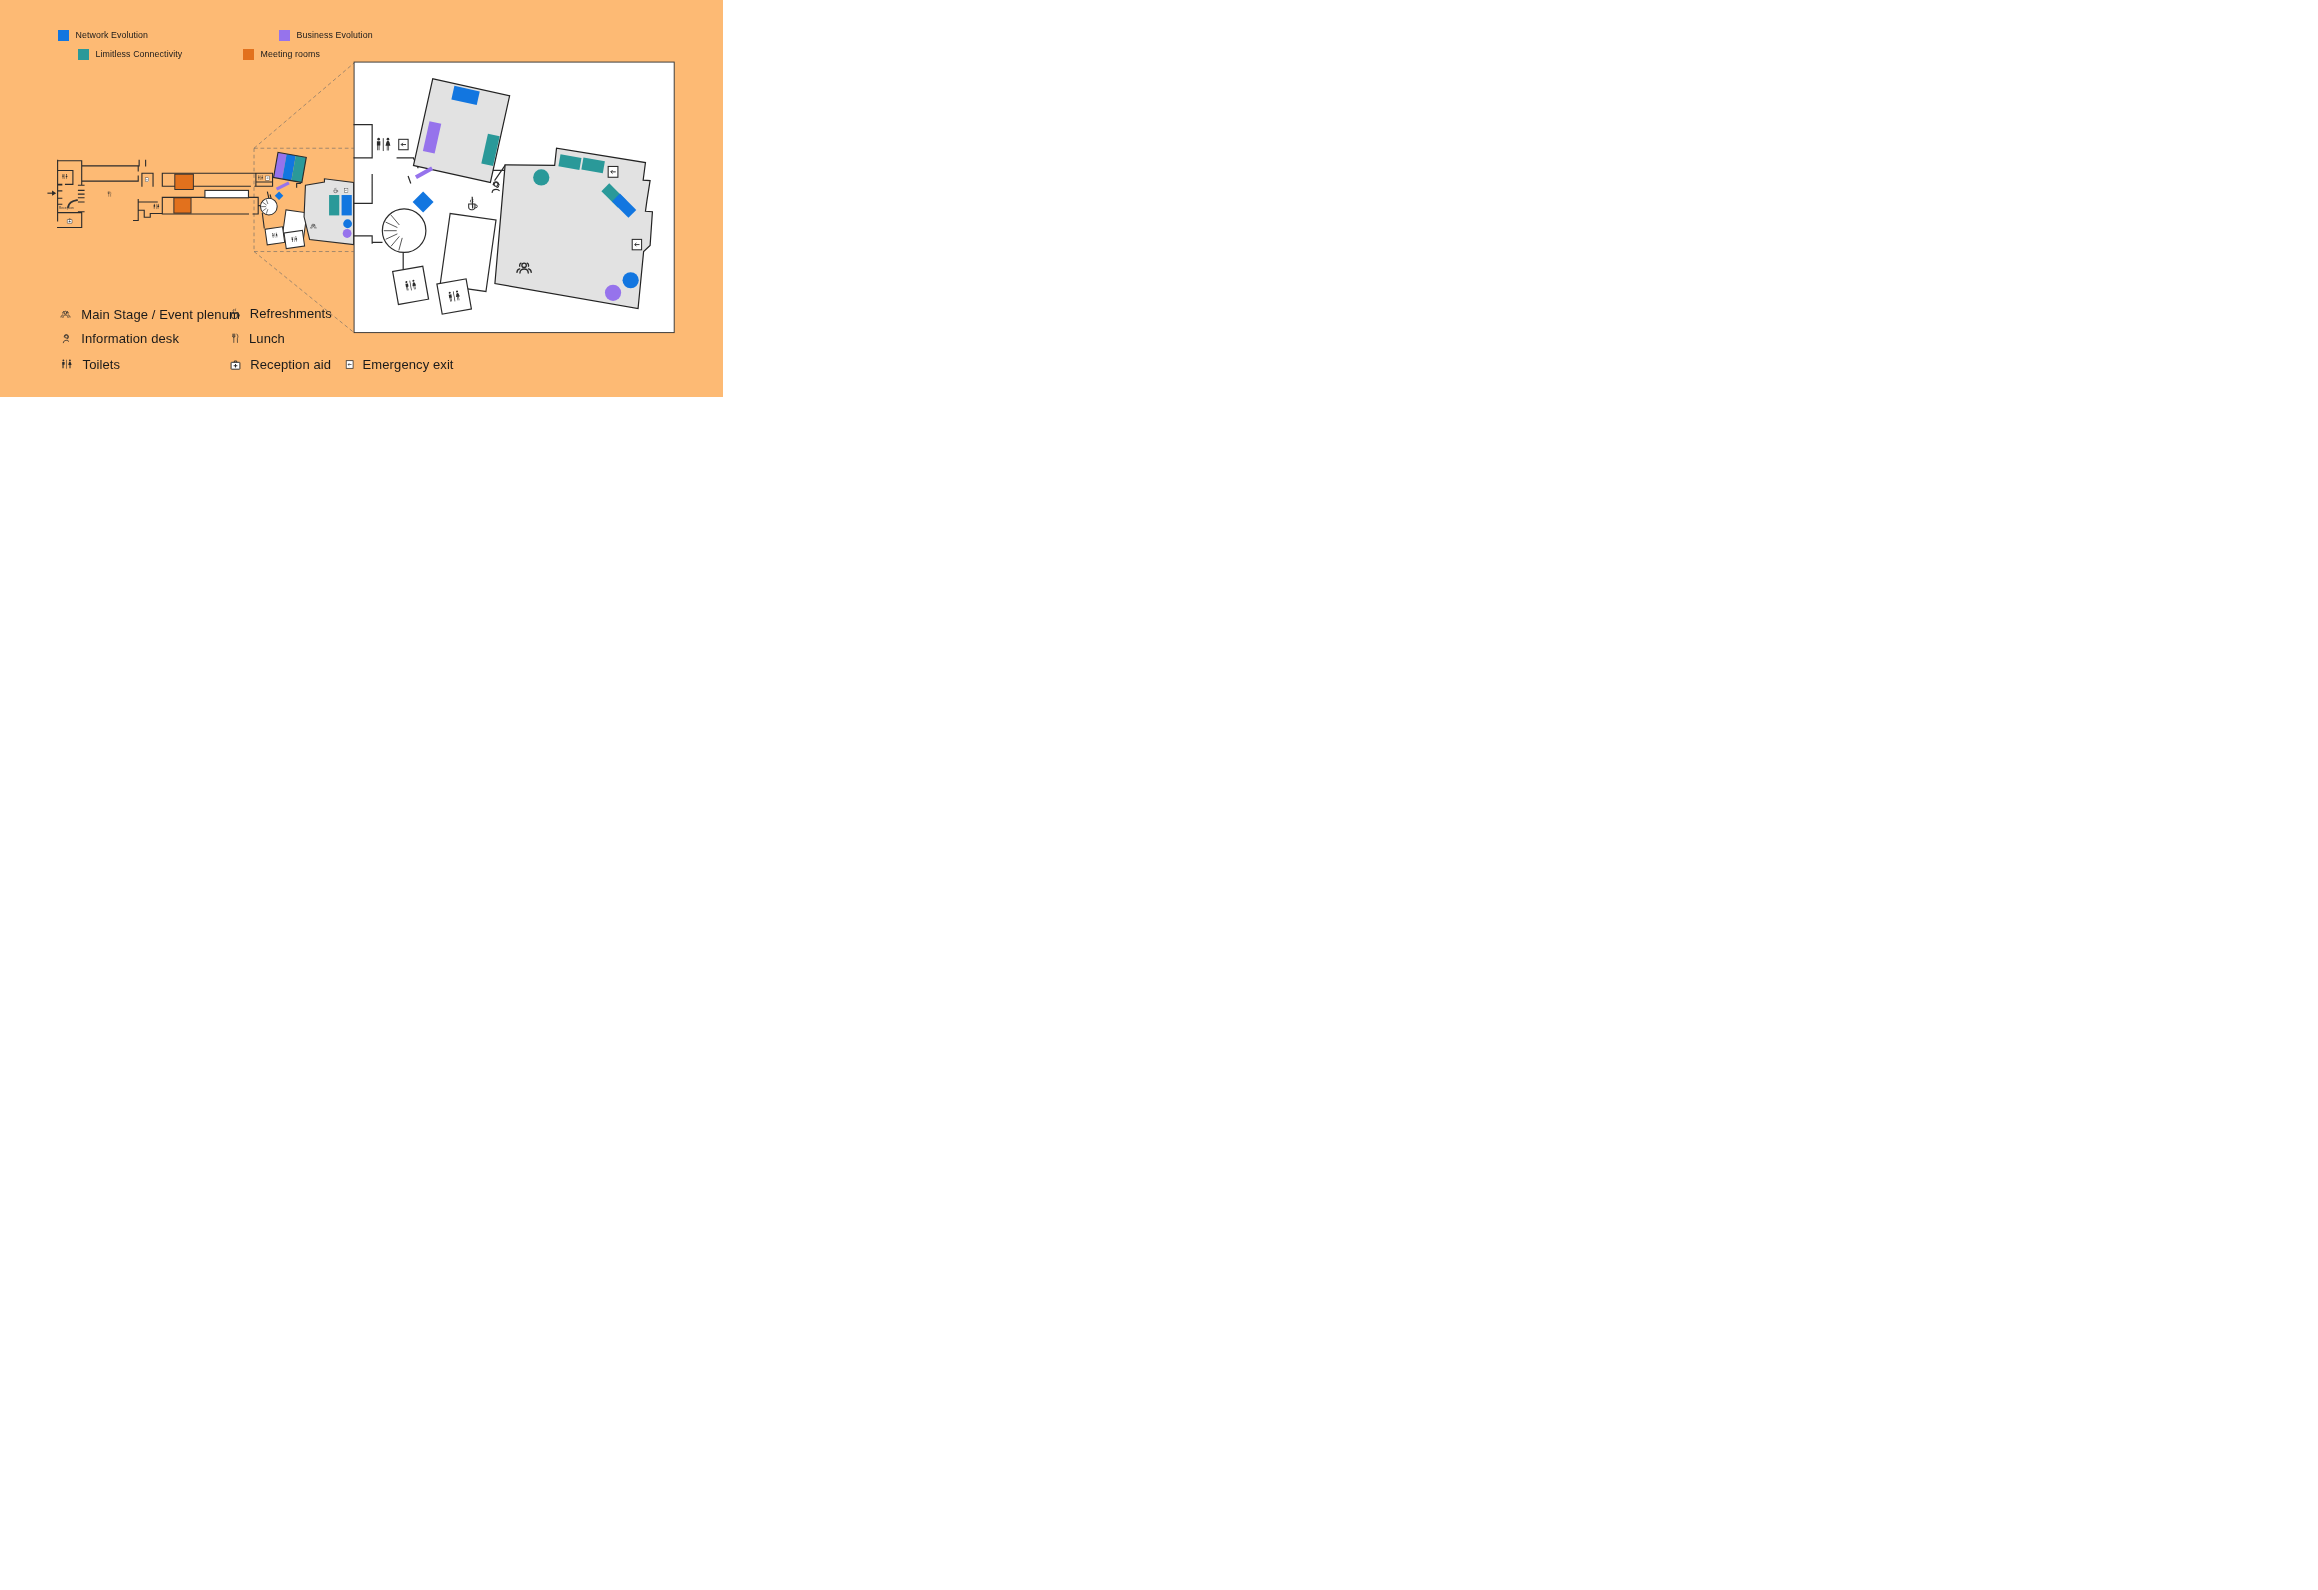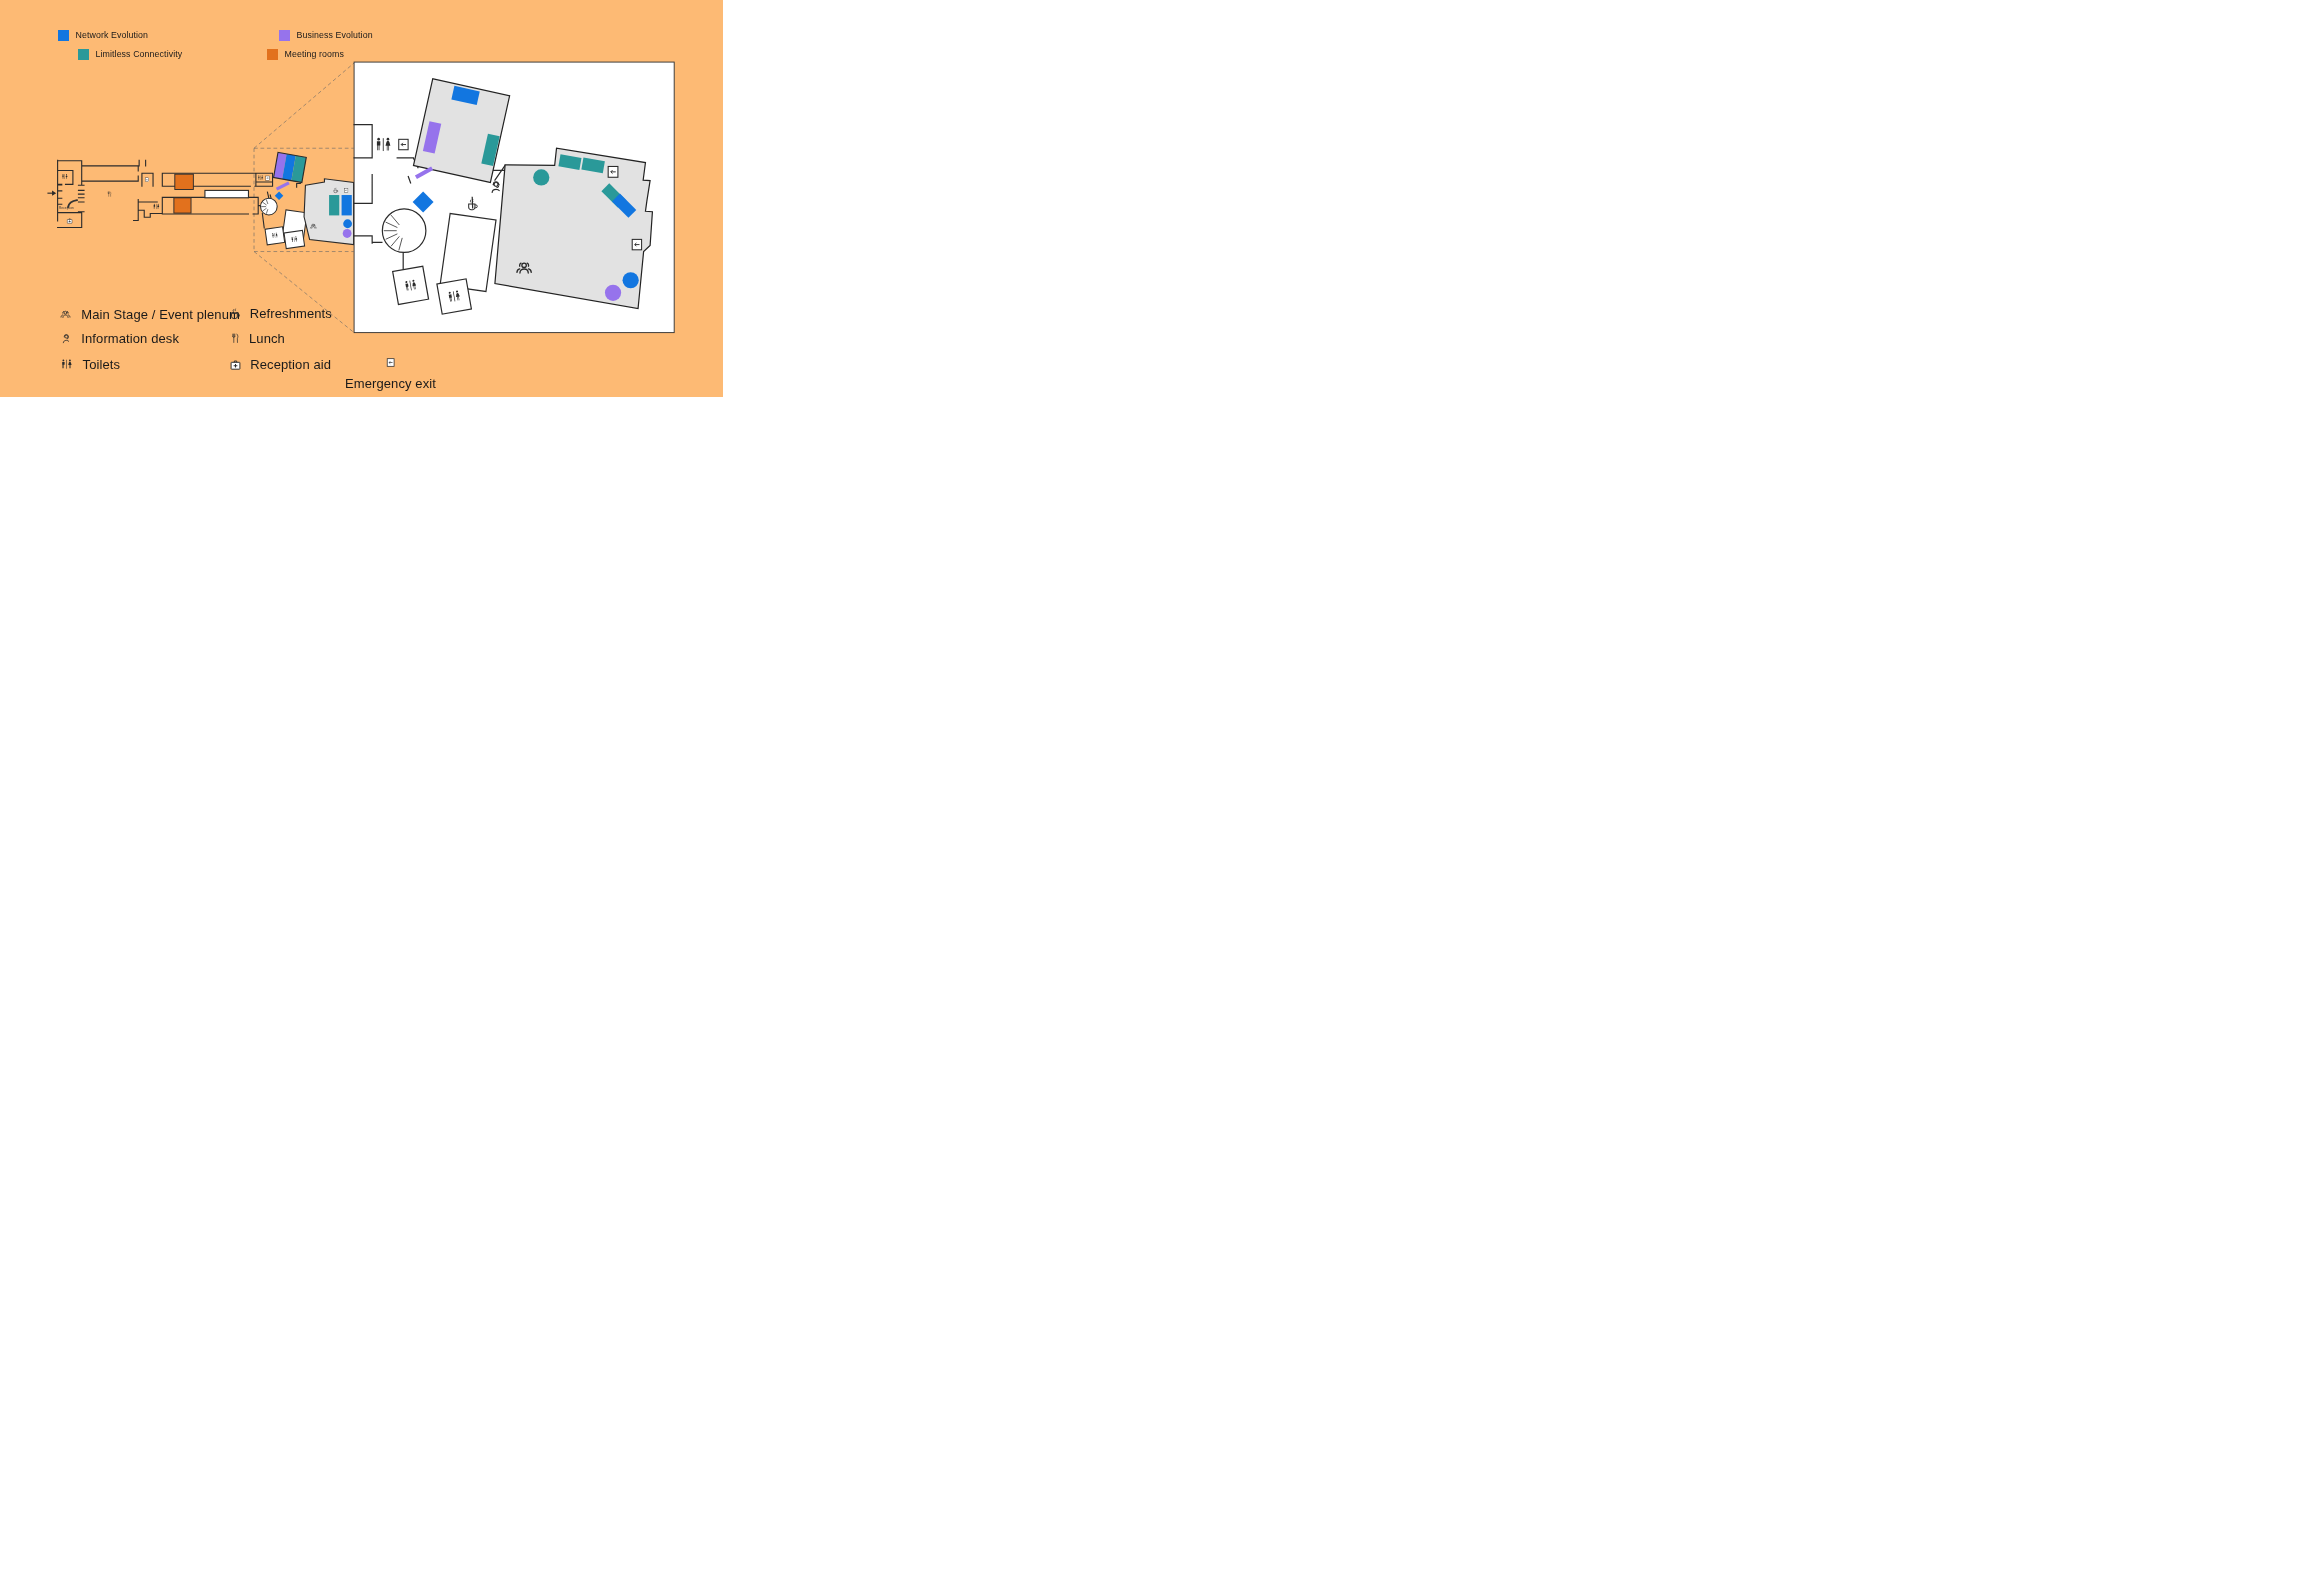--- a/index.html
+++ b/index.html
@@ -36,21 +36,21 @@
     <span class="lg-label">Network Evolution</span>
   </div>
   <div class="lg-item" style="left:58px;top:49px;padding-left:20px;">
     <span class="sw sw-teal"></span>
     <span class="lg-label">Limitless Connectivity</span>
   </div>
   <div class="lg-item" style="left:243px;top:30px;padding-left:36px;">
     <span class="sw sw-purple"></span>
     <span class="lg-label">Business Evolution</span>
   </div>
-  <div class="lg-item" style="left:243px;top:49px;margin-left:24px;">
+  <div class="lg-item" style="left:243px;top:49px;">
     <span class="sw sw-orange"></span>
     <span class="lg-label">Meeting rooms</span>
   </div>
 
   <svg class="plan-svg" width="723" height="397" viewBox="0 0 1560 857">
     <defs>
       <symbol id="i-toilets" viewBox="0 0 24 24">
         <g fill="var(--c-wall)">
           <circle cx="4.9" cy="3.1" r="2"></circle>
           <path d="M2.3 6.3h5.2v6.5H6.2v7.2H5v-7.2h-.9v7.2H2.9v-7.2H2.3z"></path>
@@ -320,21 +320,21 @@
         <use href="#i-toilets" width="33" height="24"></use>
       </svg>
     <span class="fc-label">Toilets</span>
   </div>
   <div class="fc-item" style="left:229px;top:357px;">
     <svg class="fc-icon" width="13" height="12" viewBox="0 0 28 26">
         <use href="#i-aid" width="28" height="26"></use>
       </svg>
     <span class="fc-label">Reception aid</span>
   </div>
-  <div class="fc-item" style="left:345px;top:357px;flex-direction:column;">
+  <div class="fc-item" style="left:345px;top:357px;">
     <svg class="fc-icon" width="9.3" height="11" viewBox="0 0 20 24">
         <use href="#i-exit" width="20" height="24"></use>
       </svg>
     <span class="fc-label">Emergency exit</span>
   </div>
 
 </div>
 
 
 </body></html>

